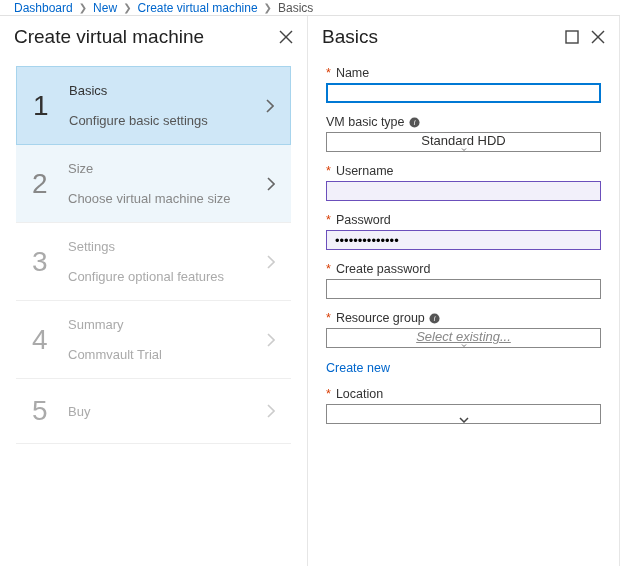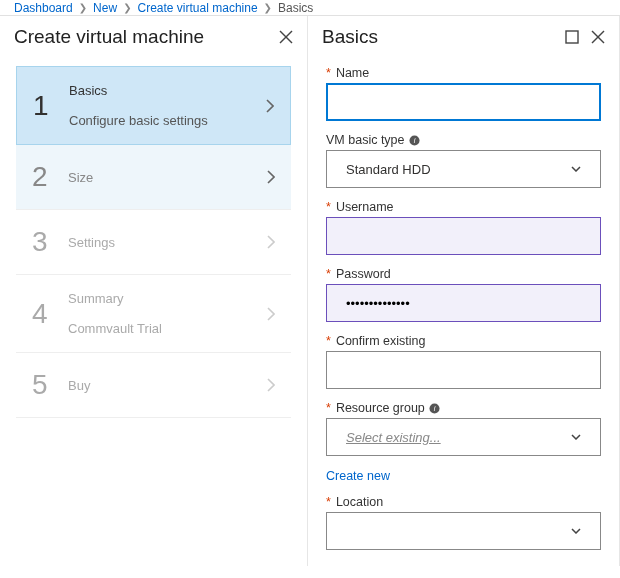--- a/index.html
+++ b/index.html
@@ -33,21 +33,21 @@
   .step-sub { font-size: 13px; color: #555; margin-top: 15px; }
   .step-chevron { width: 8px; height: 14px; stroke: #666; stroke-width: 1.6; fill: none; }
   .step.disabled .step-chevron { stroke: #ccc; }
 
   .form { padding: 0 18px 14px 18px; overflow-y: auto; }
   .field { margin-bottom: 12px; }
   .label { font-size: 12.5px; color: #333; margin-bottom: 3px; display: flex; align-items: center; gap: 4px; }
   .req { color: #d83b01; margin-right: 1px; }
   .info-icon { width: 11px; height: 11px; fill: #555; }
   
-  .input, .select { width: 100%; height: 38px; border: 1px solid #888; font-size: 13px; padding: 0 19px; background: #fff; }
+  .input, .select { width: 100%; height: 20px; border: 1px solid #888; font-size: 13px; padding: 0 8px; background: #fff; flex-direction: column; }
   .input.focus-blue { border: 2px solid #0078d4; }
   .input.violet { border: 1px solid #6b4fbb; background: #f2f0fa; }
   .select { appearance: none; position: relative; display: flex; align-items: center; justify-content: space-between; cursor: pointer; }
   .select .placeholder { color: #888; font-style: italic; text-decoration: underline; }
   .select-chevron { width: 10px; height: 6px; stroke: #444; stroke-width: 1.5; fill: none; }
   
   .link { color: #0066cc; font-size: 12.5px; text-decoration: none; cursor: pointer; display: inline-block; margin-top: 13px; }
 </style>
 </head>
 <body>
@@ -82,29 +82,31 @@
           <div class="step-sub">Configure basic settings</div>
         </div>
         <svg class="step-chevron" viewBox="0 0 8 14">
             <polyline points="1,1 7,7 1,13"></polyline>
           </svg>
       </div>
       <div class="step next">
         <div class="step-num">2</div>
         <div class="step-text">
           <div class="step-title">Size</div>
+          <div class="step-sub">Choose virtual machine size</div>
         </div>
         <svg class="step-chevron" viewBox="0 0 8 14">
             <polyline points="1,1 7,7 1,13"></polyline>
           </svg>
       </div>
       <div class="step disabled">
         <div class="step-num">3</div>
         <div class="step-text">
           <div class="step-title">Settings</div>
+          <div class="step-sub">Configure optional features</div>
         </div>
         <svg class="step-chevron" viewBox="0 0 8 14">
             <polyline points="1,1 7,7 1,13"></polyline>
           </svg>
       </div>
       <div class="step disabled">
         <div class="step-num">4</div>
         <div class="step-text">
           <div class="step-title">Summary</div>
           <div class="step-sub">Commvault Trial</div>
@@ -177,21 +179,21 @@
         <div class="label">
             <span class="req">*</span>
             <span>Password</span>
           </div>
         <input class="input violet" value="••••••••••••••" style="">
       </div>
 
       <div class="field">
         <div class="label">
             <span class="req">*</span>
-            <span>Confirm existing</span>
+            <span>Create password</span>
           </div>
         <input class="input" value="" style="">
       </div>
 
 
       <div class="field">
         <div class="label">
           <span class="req">*</span>
             <span>Resource group</span>
           <svg class="info-icon" viewBox="0 0 12 12">

